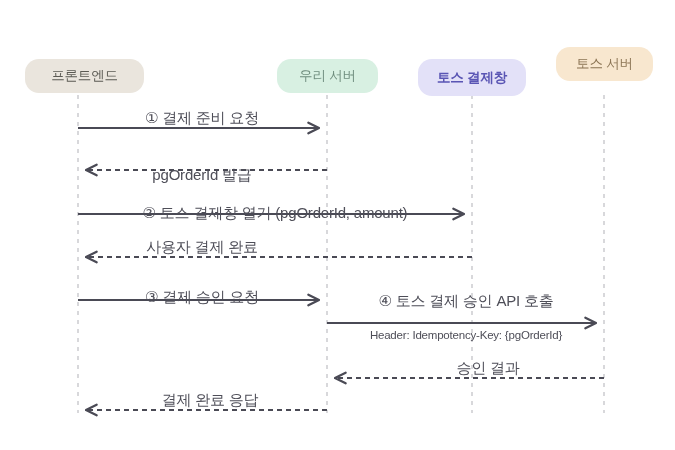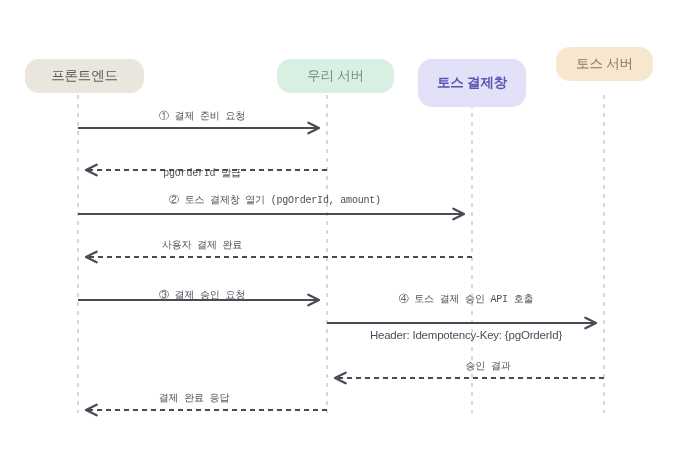--- a/index.html
+++ b/index.html
@@ -17,27 +17,26 @@
     display:flex; align-items:center; justify-content:center;
     border-radius:14px;
     font-size:13.5px;
     letter-spacing:-0.2px;
     white-space:nowrap;
     box-sizing:border-box;
     margin-top:9px;
   }
   .msg-label {
     position:absolute;
-    font-size:10px;
+    font-size:15px;
     color:#4E4E58;
     letter-spacing:-0.2px;
     white-space:nowrap;
     transform:translateX(-50%);
     text-align:right;
-    font-family:Liberation Mono, monospace;
   }
   .msg-sub {
     position:absolute;
     font-size:11.5px;
     color:#4E4E58;
     letter-spacing:-0.2px;
     white-space:nowrap;
     transform:translateX(-50%);
   }
 </style>
@@ -67,35 +66,35 @@
         <line x1="327" x2="596" y1="323" y2="323" stroke="#4A4A55" stroke-width="1.9" marker-end="url(#arrowR)"></line>
         <line x1="604" x2="335" y1="378" y2="378" stroke="#4A4A55" stroke-width="1.9" stroke-dasharray="5 4" marker-end="url(#arrowR)"></line>
         <line x1="327" x2="86" y1="410" y2="410" stroke="#4A4A55" stroke-width="1.9" stroke-dasharray="5 4" marker-end="url(#arrowR)"></line>
       </g>
   </svg>
 
   <div id="actor-layer">
       <div class="actor-box" style="left: 25px; top: 50px; width: 119px; height: 34px; background: rgb(234, 229, 221); color: rgb(91, 90, 83); font-weight: 400;">
         <span>프론트엔드</span>
       </div>
-      <div class="actor-box" style="left: 277px; top: 50px; width: 117px; height: 34px; background: rgb(216, 240, 226); color: rgb(110, 140, 125); font-weight: 400;">
+      <div class="actor-box" style="left: 277px; top: 50px; width: 101px; height: 34px; background: rgb(216, 240, 226); color: rgb(110, 140, 125); font-weight: 400;">
         <span>우리 서버</span>
       </div>
-      <div class="actor-box" style="left: 418px; top: 50px; width: 108px; height: 48px; background: rgb(227, 225, 248); color: rgb(90, 85, 180); font-weight: 700;">
+      <div class="actor-box" style="left: 418px; top: 50px; width: 108px; height: 37px; background: rgb(227, 225, 248); color: rgb(90, 85, 180); font-weight: 700;">
         <span>토스 결제창</span>
       </div>
       <div class="actor-box" style="left: 556px; top: 38px; width: 97px; height: 34px; background: rgb(248, 231, 207); color: rgb(139, 116, 84); font-weight: 400;">
         <span>토스 서버</span>
       </div>
     </div>
   <div id="label-layer">
       <div class="msg-label" style="left: 202px; top: 109px;">① 결제 준비 요청</div>
       <div class="msg-label" style="left: 202px; top: 166px;">pgOrderId 발급</div>
-      <div class="msg-label" style="left: 275px; top: 193px;">② 토스 결제창 열기 (pgOrderId, amount)</div>
+      <div class="msg-label" style="left: 275px; top: 204px;">② 토스 결제창 열기 (pgOrderId, amount)</div>
       <div class="msg-label" style="left: 202px; top: 238px;">사용자 결제 완료</div>
       <div class="msg-label" style="left: 202px; top: 288px;">③ 결제 승인 요청</div>
       <div class="msg-label" style="left: 466px; top: 292px;">④ 토스 결제 승인 API 호출</div>
       <div class="msg-sub" style="left: 466px; top: 329px;">Header: Idempotency-Key: {pgOrderId}</div>
       <div class="msg-label" style="left: 488px; top: 359px;">승인 결과</div>
-      <div class="msg-label" style="left: 194px; top: 391px;">결제 완료 응답</div>
+      <div class="msg-label" style="left: 210px; top: 391px;">결제 완료 응답</div>
     </div>
 
 </div>
 
 </body></html>

